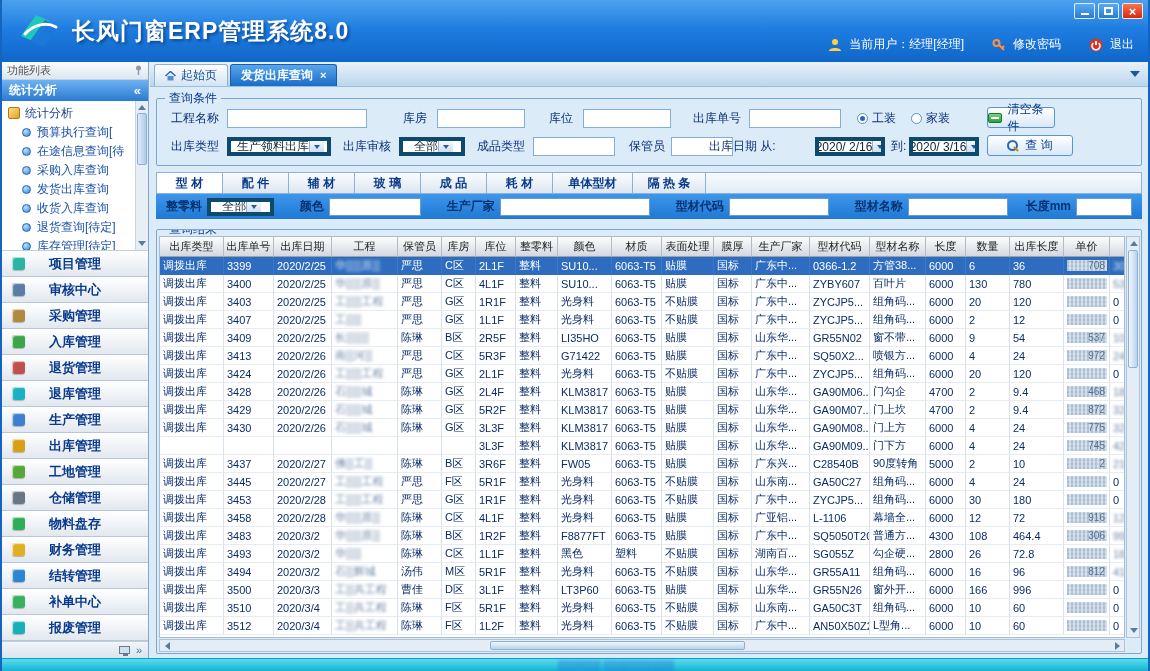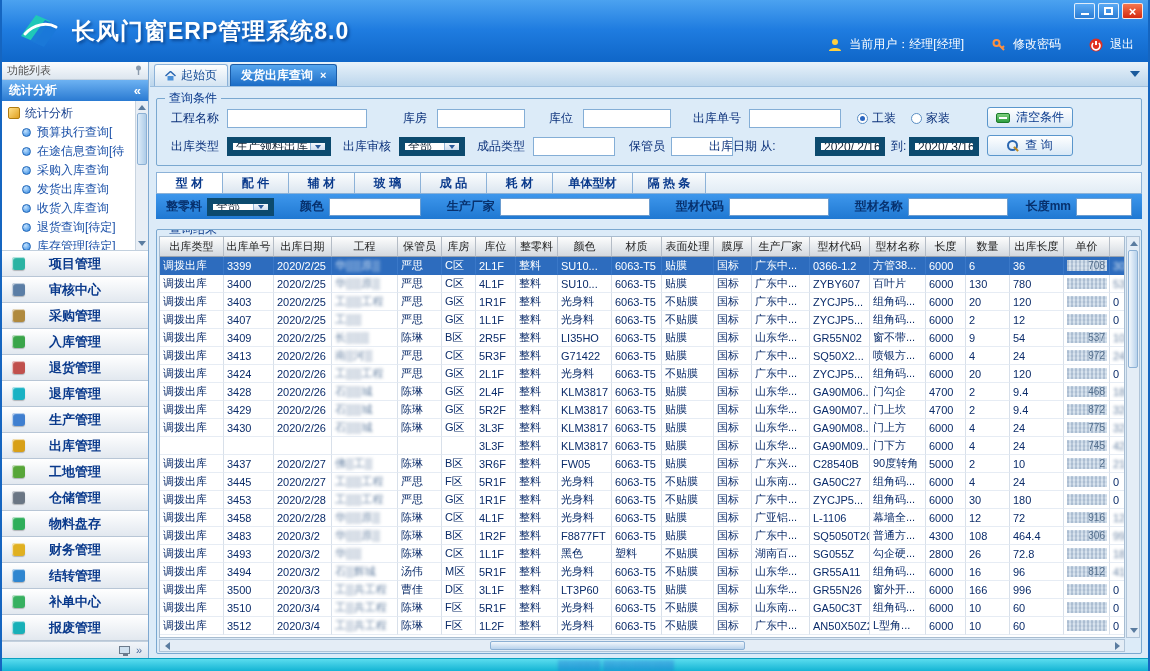--- a/index.html
+++ b/index.html
@@ -51,21 +51,21 @@
 .tab-close::before{content:"×";}
 .tabbar-caret{position:absolute;right:8px;top:9px;width:0;height:0;border:5px solid transparent;border-top:6px solid #1a5a9c;}
 .content{flex:1;position:relative;padding:4px 6px 0;display:flex;flex-direction:column;overflow:hidden;}
 
 .groupbox{position:relative;border:1px solid #7aa8d0;border-radius:2px;}
 .group-title{position:absolute;top:-8px;left:8px;background:#dcebf8;padding:0 4px;font-size:12px;color:#0a3a8c;line-height:14px;}
 
 .query-group{height:68px;flex:none;margin-top:7px;}
 .q-label{position:absolute;font-size:12px;color:#0a307a;line-height:19px;white-space:nowrap;}
 .q-input{position:absolute;height:19px;border:1px solid #84aed6;background:#fff;font-size:12px;padding:0 3px;color:#123;outline:none;}
-.combo{position:absolute;height:19px;border:6px solid #0c4a6e;background:#fff;font-size:12px;color:#123;display:flex;align-items:center;justify-content:space-between;padding-left:3px;white-space:nowrap;overflow:hidden;}
+.combo{position:absolute;height:19px;border:4px solid #0c4a6e;background:#fff;font-size:12px;color:#123;display:flex;align-items:center;justify-content:center;padding-left:3px;white-space:nowrap;overflow:hidden;}
 .combo-btn{width:15px;height:100%;flex:none;background:linear-gradient(#f4f8fc,#cfdef0);border-left:1px solid #90b4d8;display:flex;align-items:center;justify-content:center;}
 .combo-btn::after{content:"";width:0;height:0;border:3px solid transparent;border-top:4px solid #2a5a9a;margin-top:4px;}
 .radio-opt{position:absolute;display:flex;align-items:center;gap:4px;font-size:12px;color:#0a307a;height:19px;}
 .radio-circle{width:11px;height:11px;border:1px solid #5a8ec4;border-radius:50%;background:#fff;position:relative;flex:none;}
 .radio-opt.selected .radio-circle::after{content:"";position:absolute;left:2px;top:2px;width:5px;height:5px;border-radius:50%;background:#2a66c0;}
 .btn{position:absolute;height:21px;display:flex;align-items:center;justify-content:center;gap:6px;font-size:12px;color:#0a3a8c;background:linear-gradient(#ffffff,#d8e8f6);border:1px solid #5a96cc;border-radius:3px;cursor:default;}
 .clr-icon{width:14px;height:10px;background:linear-gradient(#7ed07e,#2e9e40);border:1px solid #1a7a2a;border-radius:2px;position:relative;}
 .clr-icon::after{content:"";position:absolute;left:2px;right:2px;top:3px;height:2px;background:#fff;}
 .mag-icon{width:12px;height:12px;position:relative;}
 .mag-icon::before{content:"";position:absolute;width:7px;height:7px;border:2px solid #2a66b0;border-radius:50%;left:0;top:0;}
@@ -361,21 +361,21 @@
               <span>工装</span>
             </span>
           
             <span class="radio-opt" style="left: 754px; top: 10px;">
               <span class="radio-circle"></span>
               <span>家装</span>
             </span>
           
         </span>
 
-        <div class="btn" style="left:830px;top:8px;width:86px;text-align:center;">
+        <div class="btn" style="left:830px;top:8px;width:68px;">
           <span class="clr-icon"></span>
           <span>清空条件</span>
         </div>
 
         <span class="q-label" style="left:14px;top:38px;">出库类型</span>
         <div class="combo" style="left:70px;top:38px;width:104px;">
           <span>生产领料出库</span>
           <span class="combo-btn"></span>
         </div>
         <span class="q-label" style="left:186px;top:38px;">出库审核</span>

